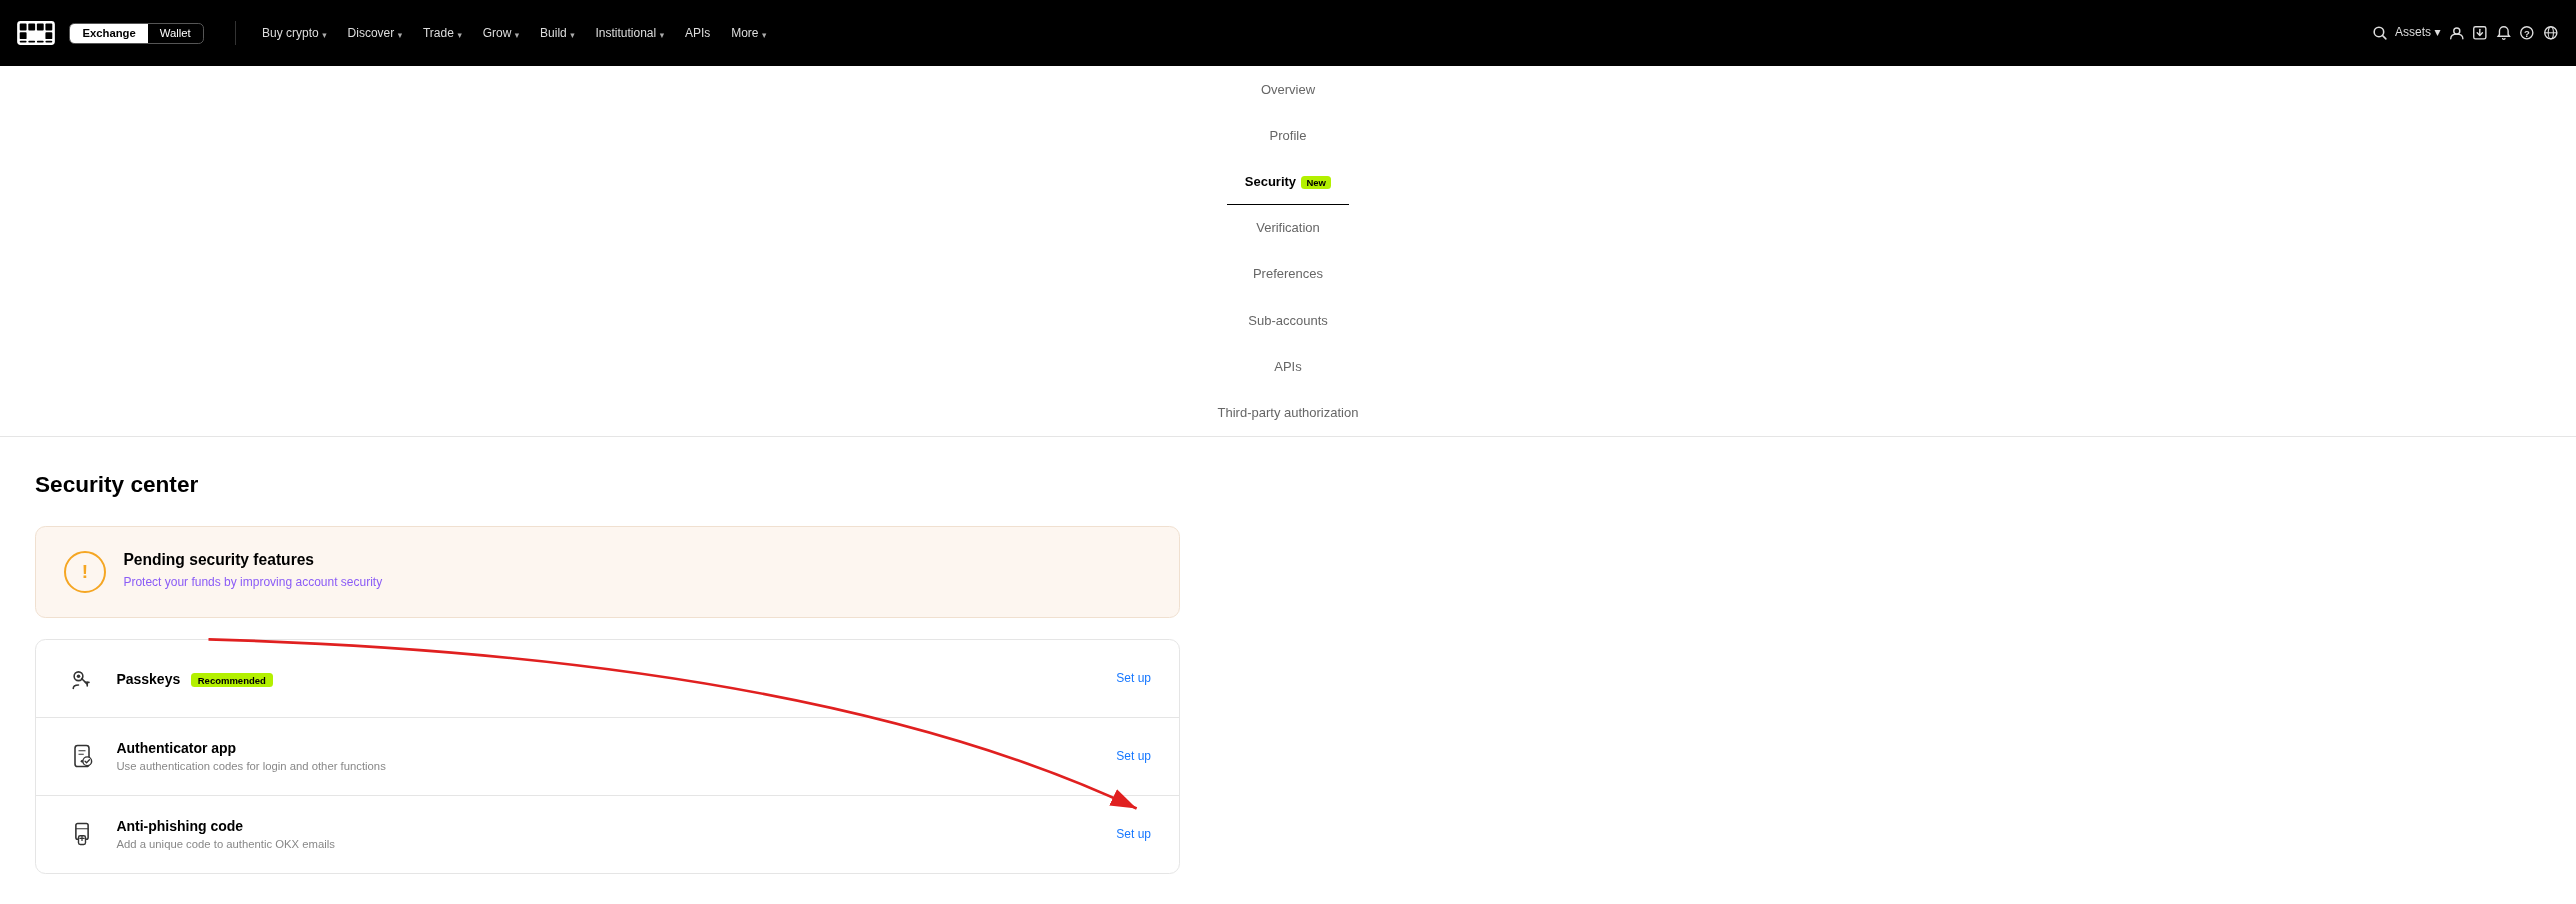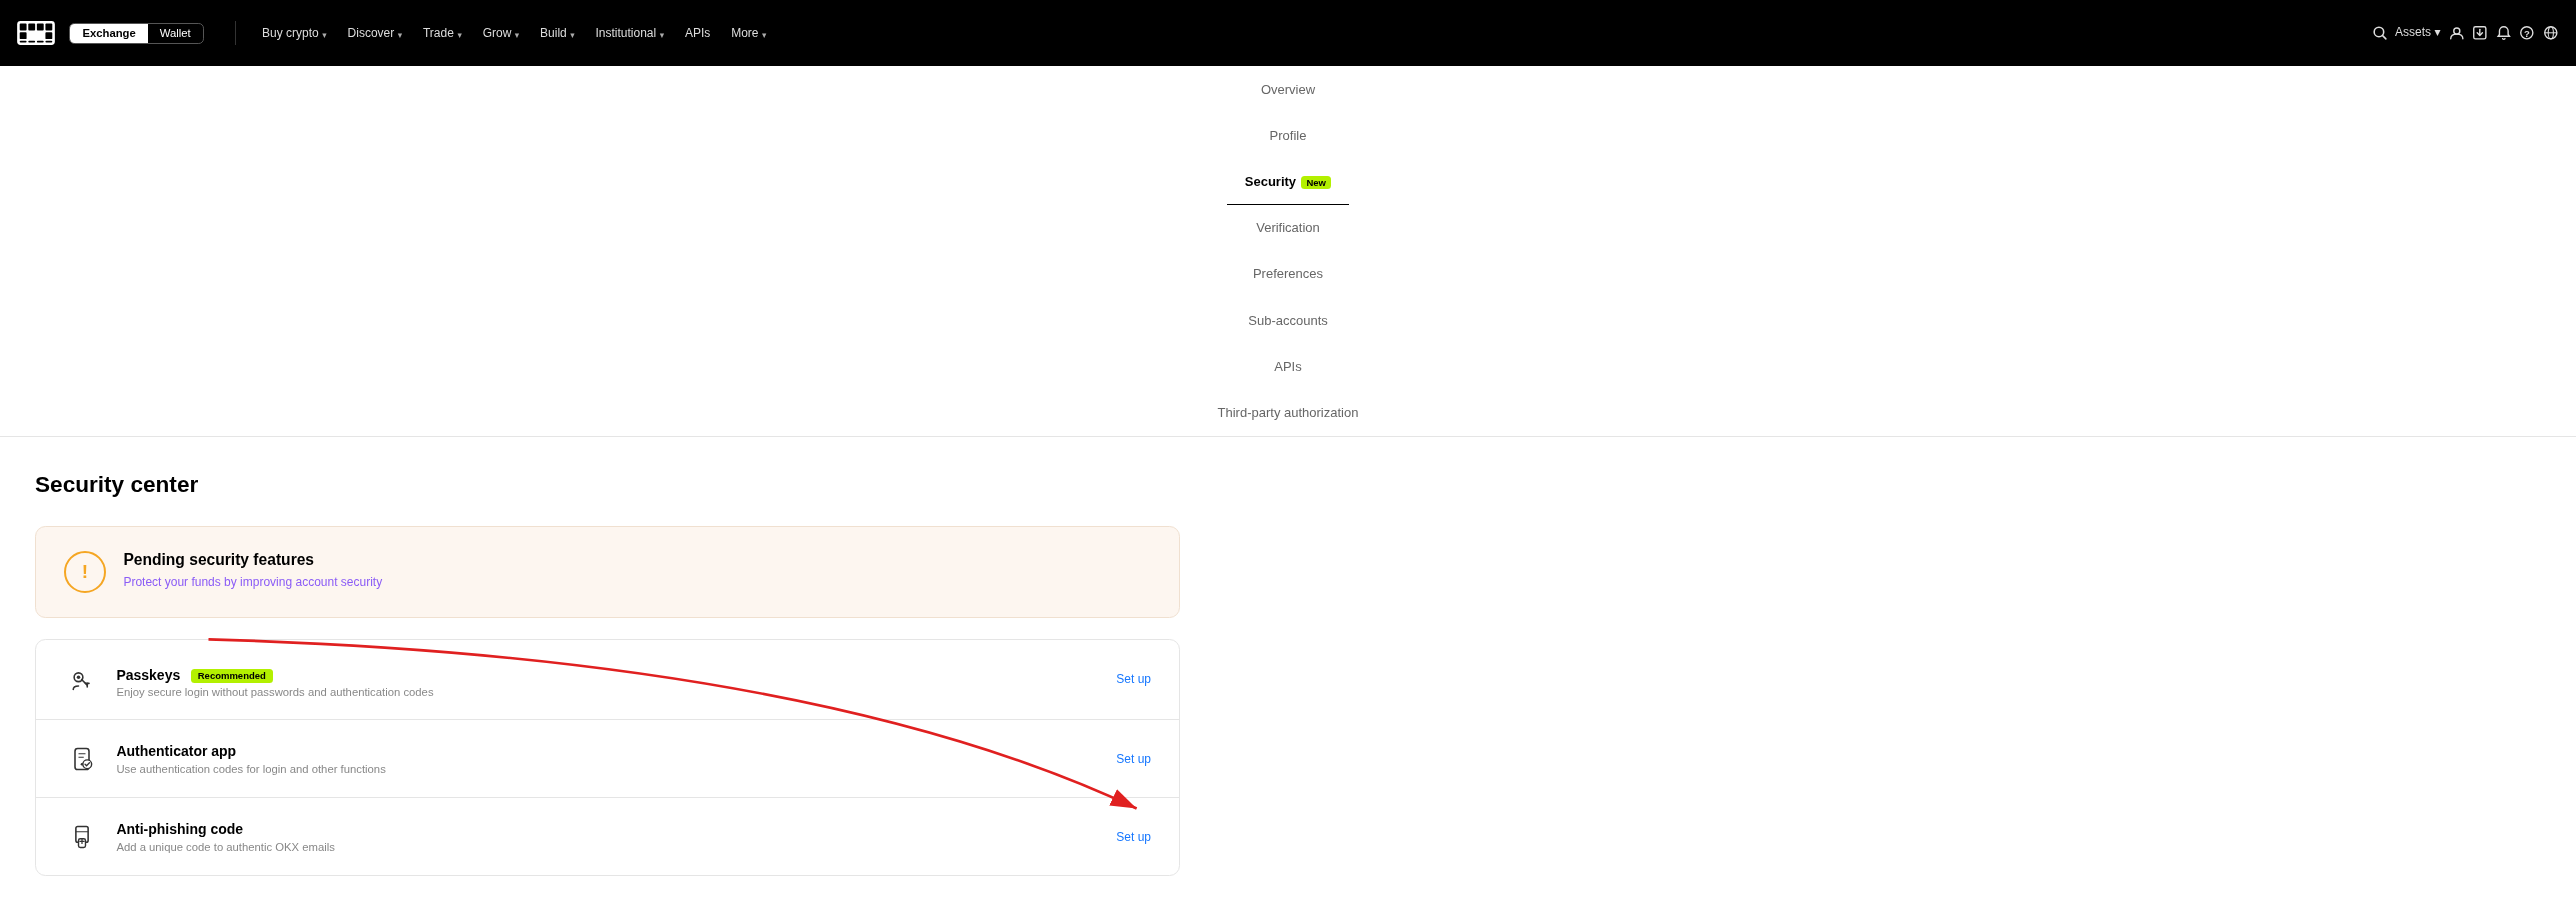--- a/index.html
+++ b/index.html
@@ -385,21 +385,20 @@
             <line x1="22" y1="21" x2="22" y2="25" stroke="#333" stroke-width="1.8" stroke-linecap="round"></line>
             <circle cx="12" cy="14" r="2" fill="#333"></circle>
             <path d="M6 28c0-3 2.5-4 6-4" stroke="#333" stroke-width="1.8" stroke-linecap="round"></path>
           </svg>
         </div>
         <div class="security-item-info">
           <div class="security-item-title">
             <span>Passkeys</span>
             <span class="recommended-badge">Recommended</span>
           </div>
-          <div class="security-item-desc">Enjoy secure login without passwords and authentication codes</div>
         </div>
         <a class="setup-link">Set up</a>
       </div>
 
       <div class="security-item">
         <div class="security-item-icon">
           <svg width="28" height="28" viewBox="0 0 32 32" fill="none">
             <rect x="8" y="4" width="16" height="24" rx="3" stroke="#333" stroke-width="1.8"></rect>
             <circle cx="16" cy="22" r="1.5" fill="#333"></circle>
             <line x1="12" y1="10" x2="20" y2="10" stroke="#333" stroke-width="1.4"></line>

